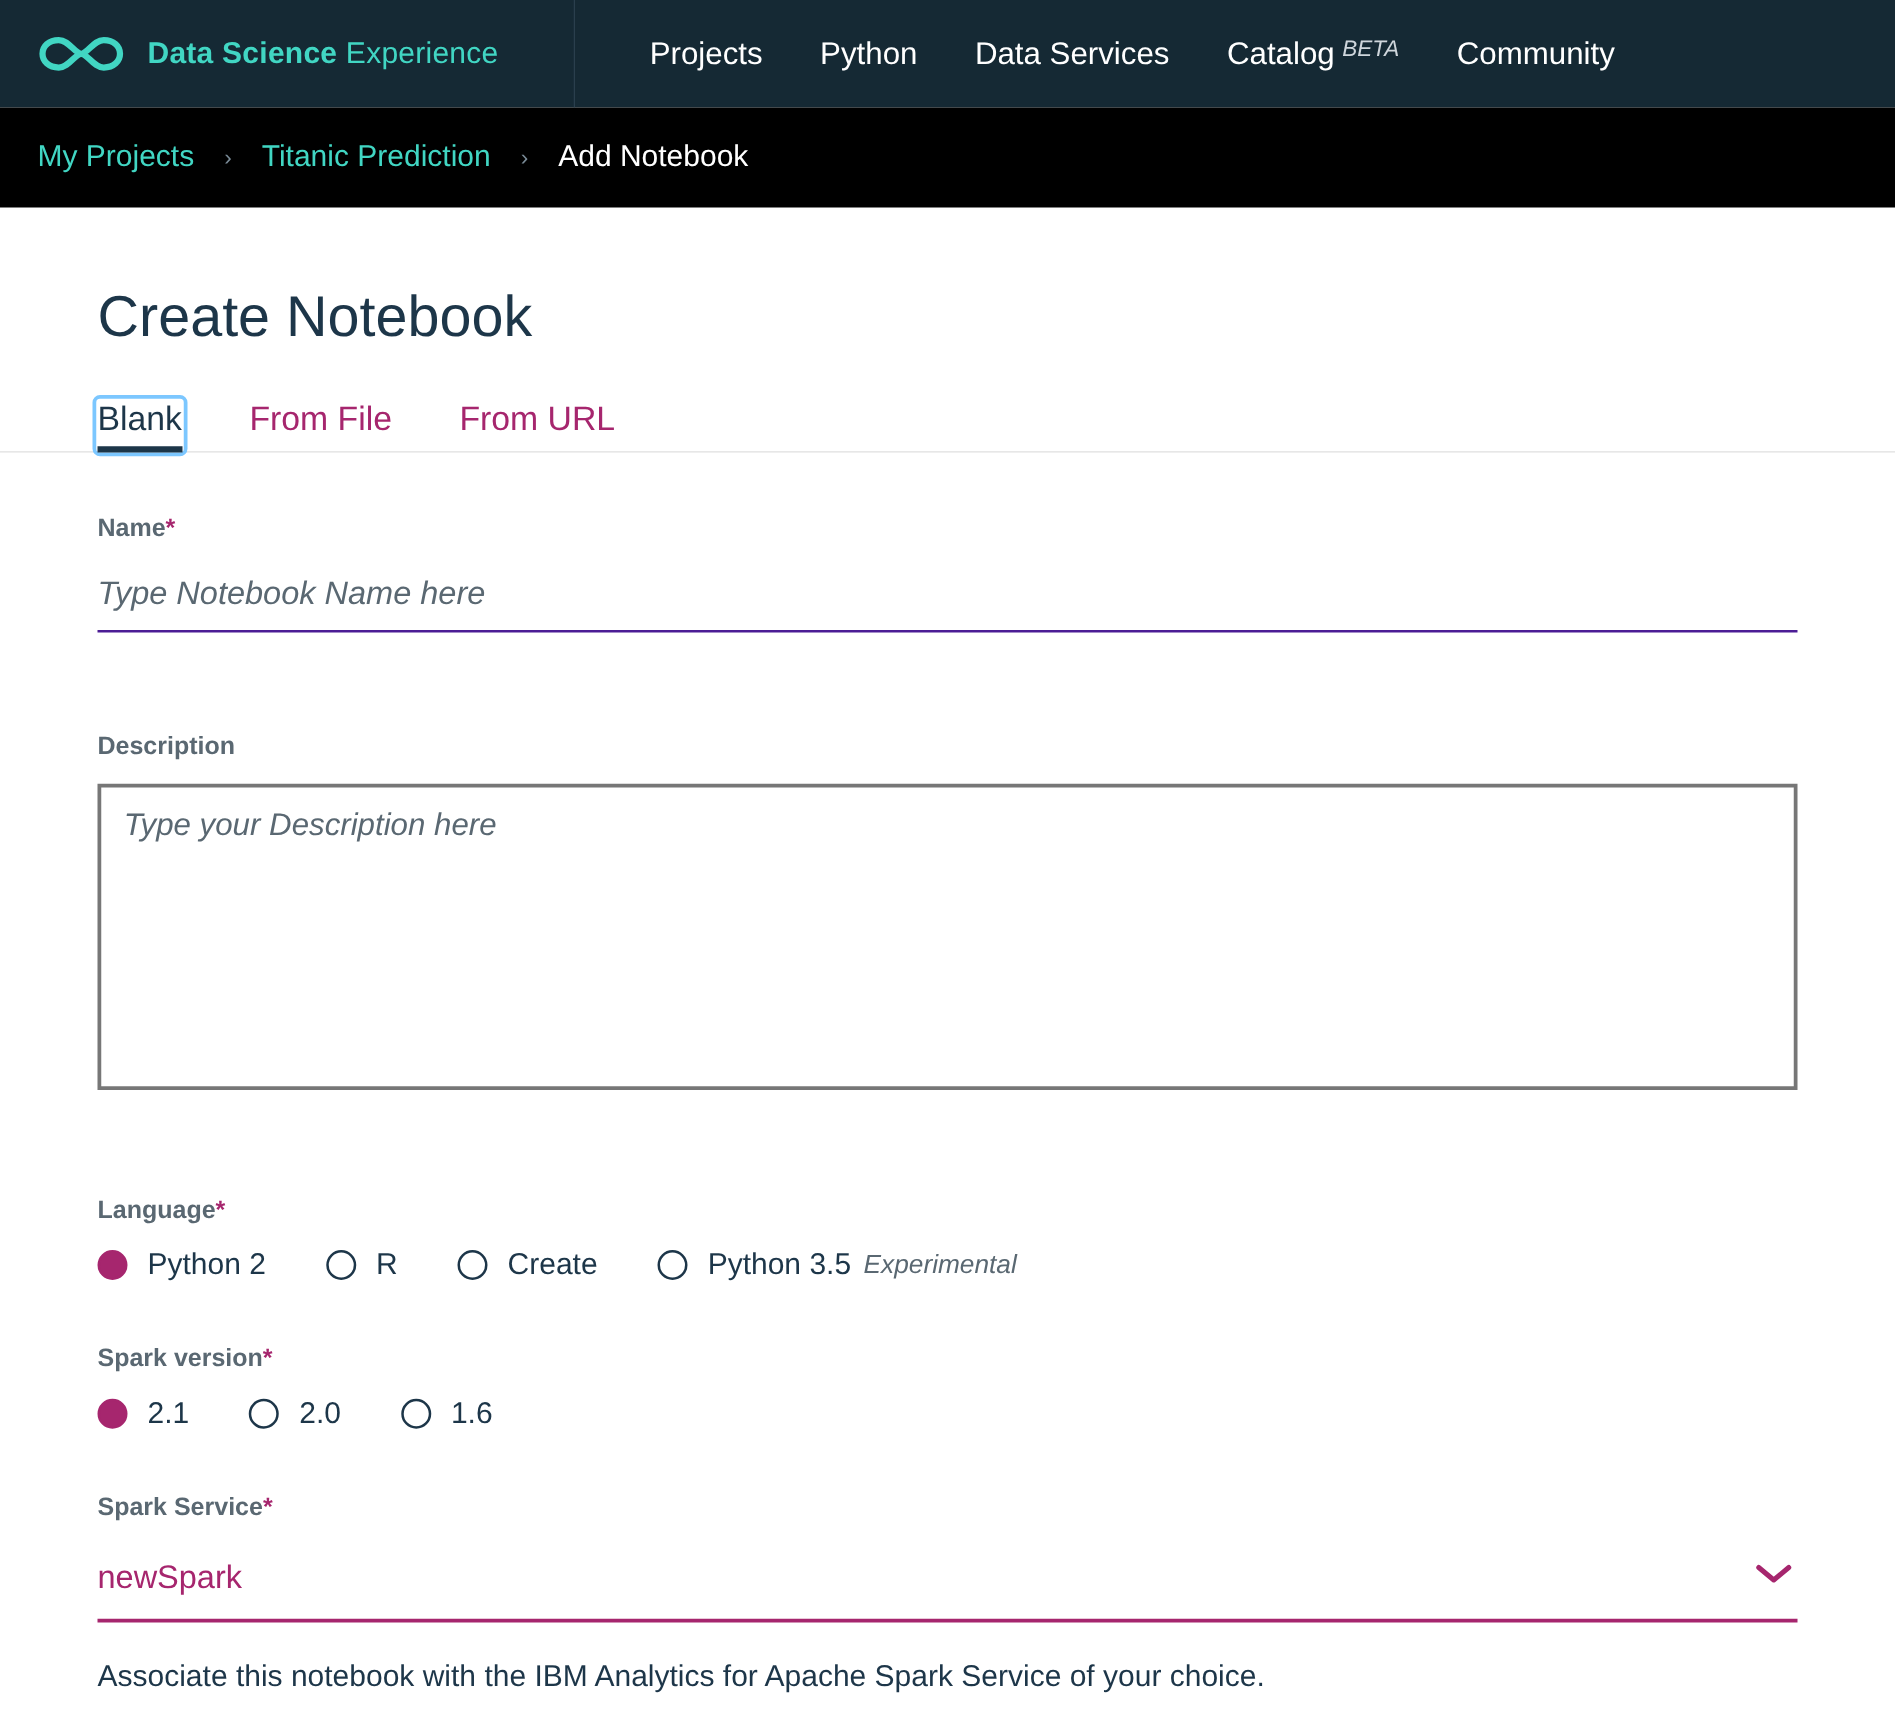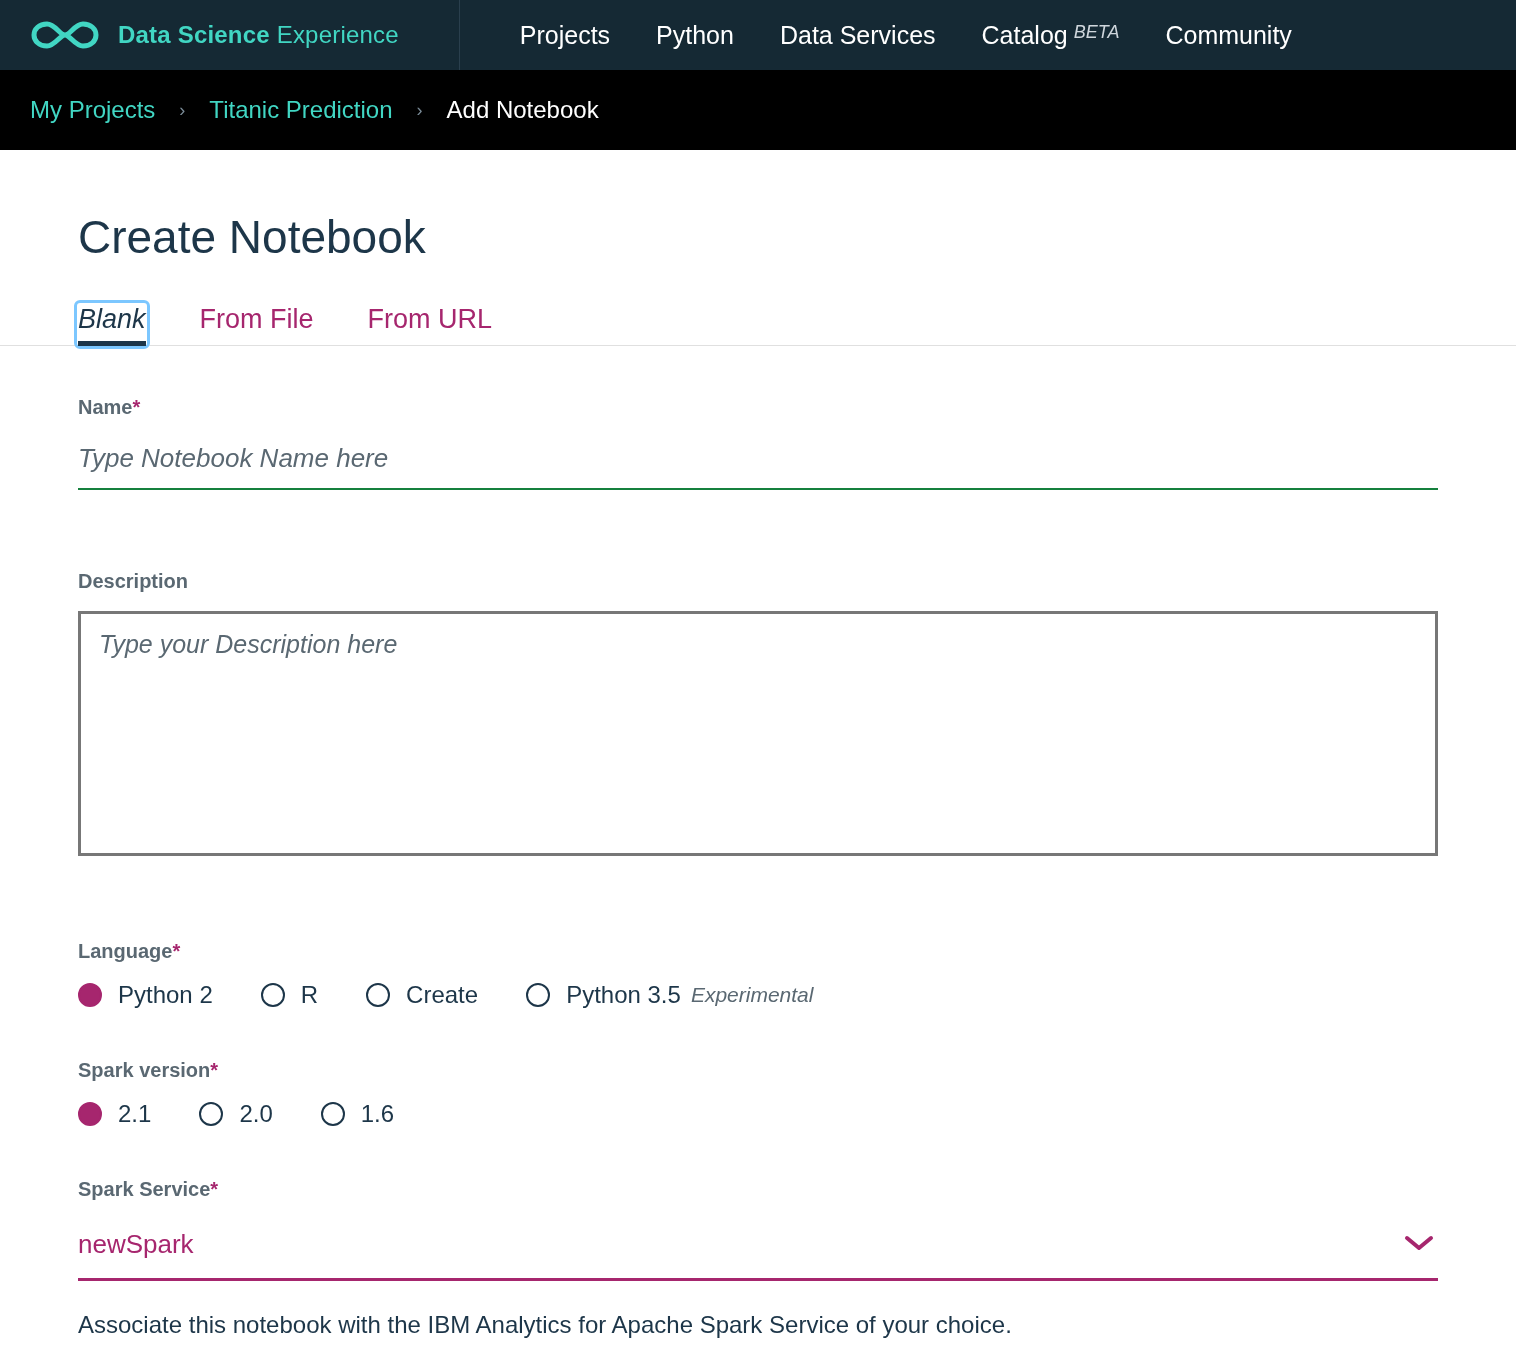--- a/index.html
+++ b/index.html
@@ -4,21 +4,21 @@
 <style>
   * { box-sizing: border-box; margin: 0; padding: 0; }
   body {
     font-family: "Helvetica Neue", Helvetica, Arial, sans-serif;
     background: #fff;
     color: #152934;
     width: 1516px;
   }
   .topbar {
     background: #152934;
-    height: 70px;
+    height: 86px;
     display: flex;
     padding: 0 30px;
   }
   .logo-area {
     display: flex;
     align-items: center;
     gap: 18px;
     padding-right: 60px;
     border-right: 1px solid #2a3f4d;
     height: 100%;
@@ -94,21 +94,20 @@
     color: #a6266e;
     padding-bottom: 10px;
     cursor: pointer;
     position: relative;
   }
   .tab.active {
     color: #1d3649;
     outline: 3px solid #7cc7ff;
     outline-offset: 1px;
     border-radius: 2px;
-    font-style: italic;
   }
   .tab.active::after {
     content: "";
     position: absolute;
     left: 0; right: 0; bottom: -1px;
     height: 5px;
     background: #1d3649;
   }
   .form {
     padding-top: 50px;
@@ -117,21 +116,21 @@
     font-size: 20px;
     color: #5a6872;
     font-weight: 600;
     margin-bottom: 18px;
     display: block;
   }
   .req { color: #a6266e; }
   .text-input {
     width: 100%;
     border: none;
-    border-bottom: 2px solid #15803d;
+    border-bottom: 2px solid #4c1d95;
     font-size: 26px;
     font-style: italic;
     color: #5a6872;
     padding: 6px 0 14px 0;
     outline: none;
     background: transparent;
   }
   .text-input::placeholder { color: #5a6872; font-style: italic; }
   .field-block { margin-bottom: 80px; }
   .field-block.sm { margin-bottom: 50px; }

